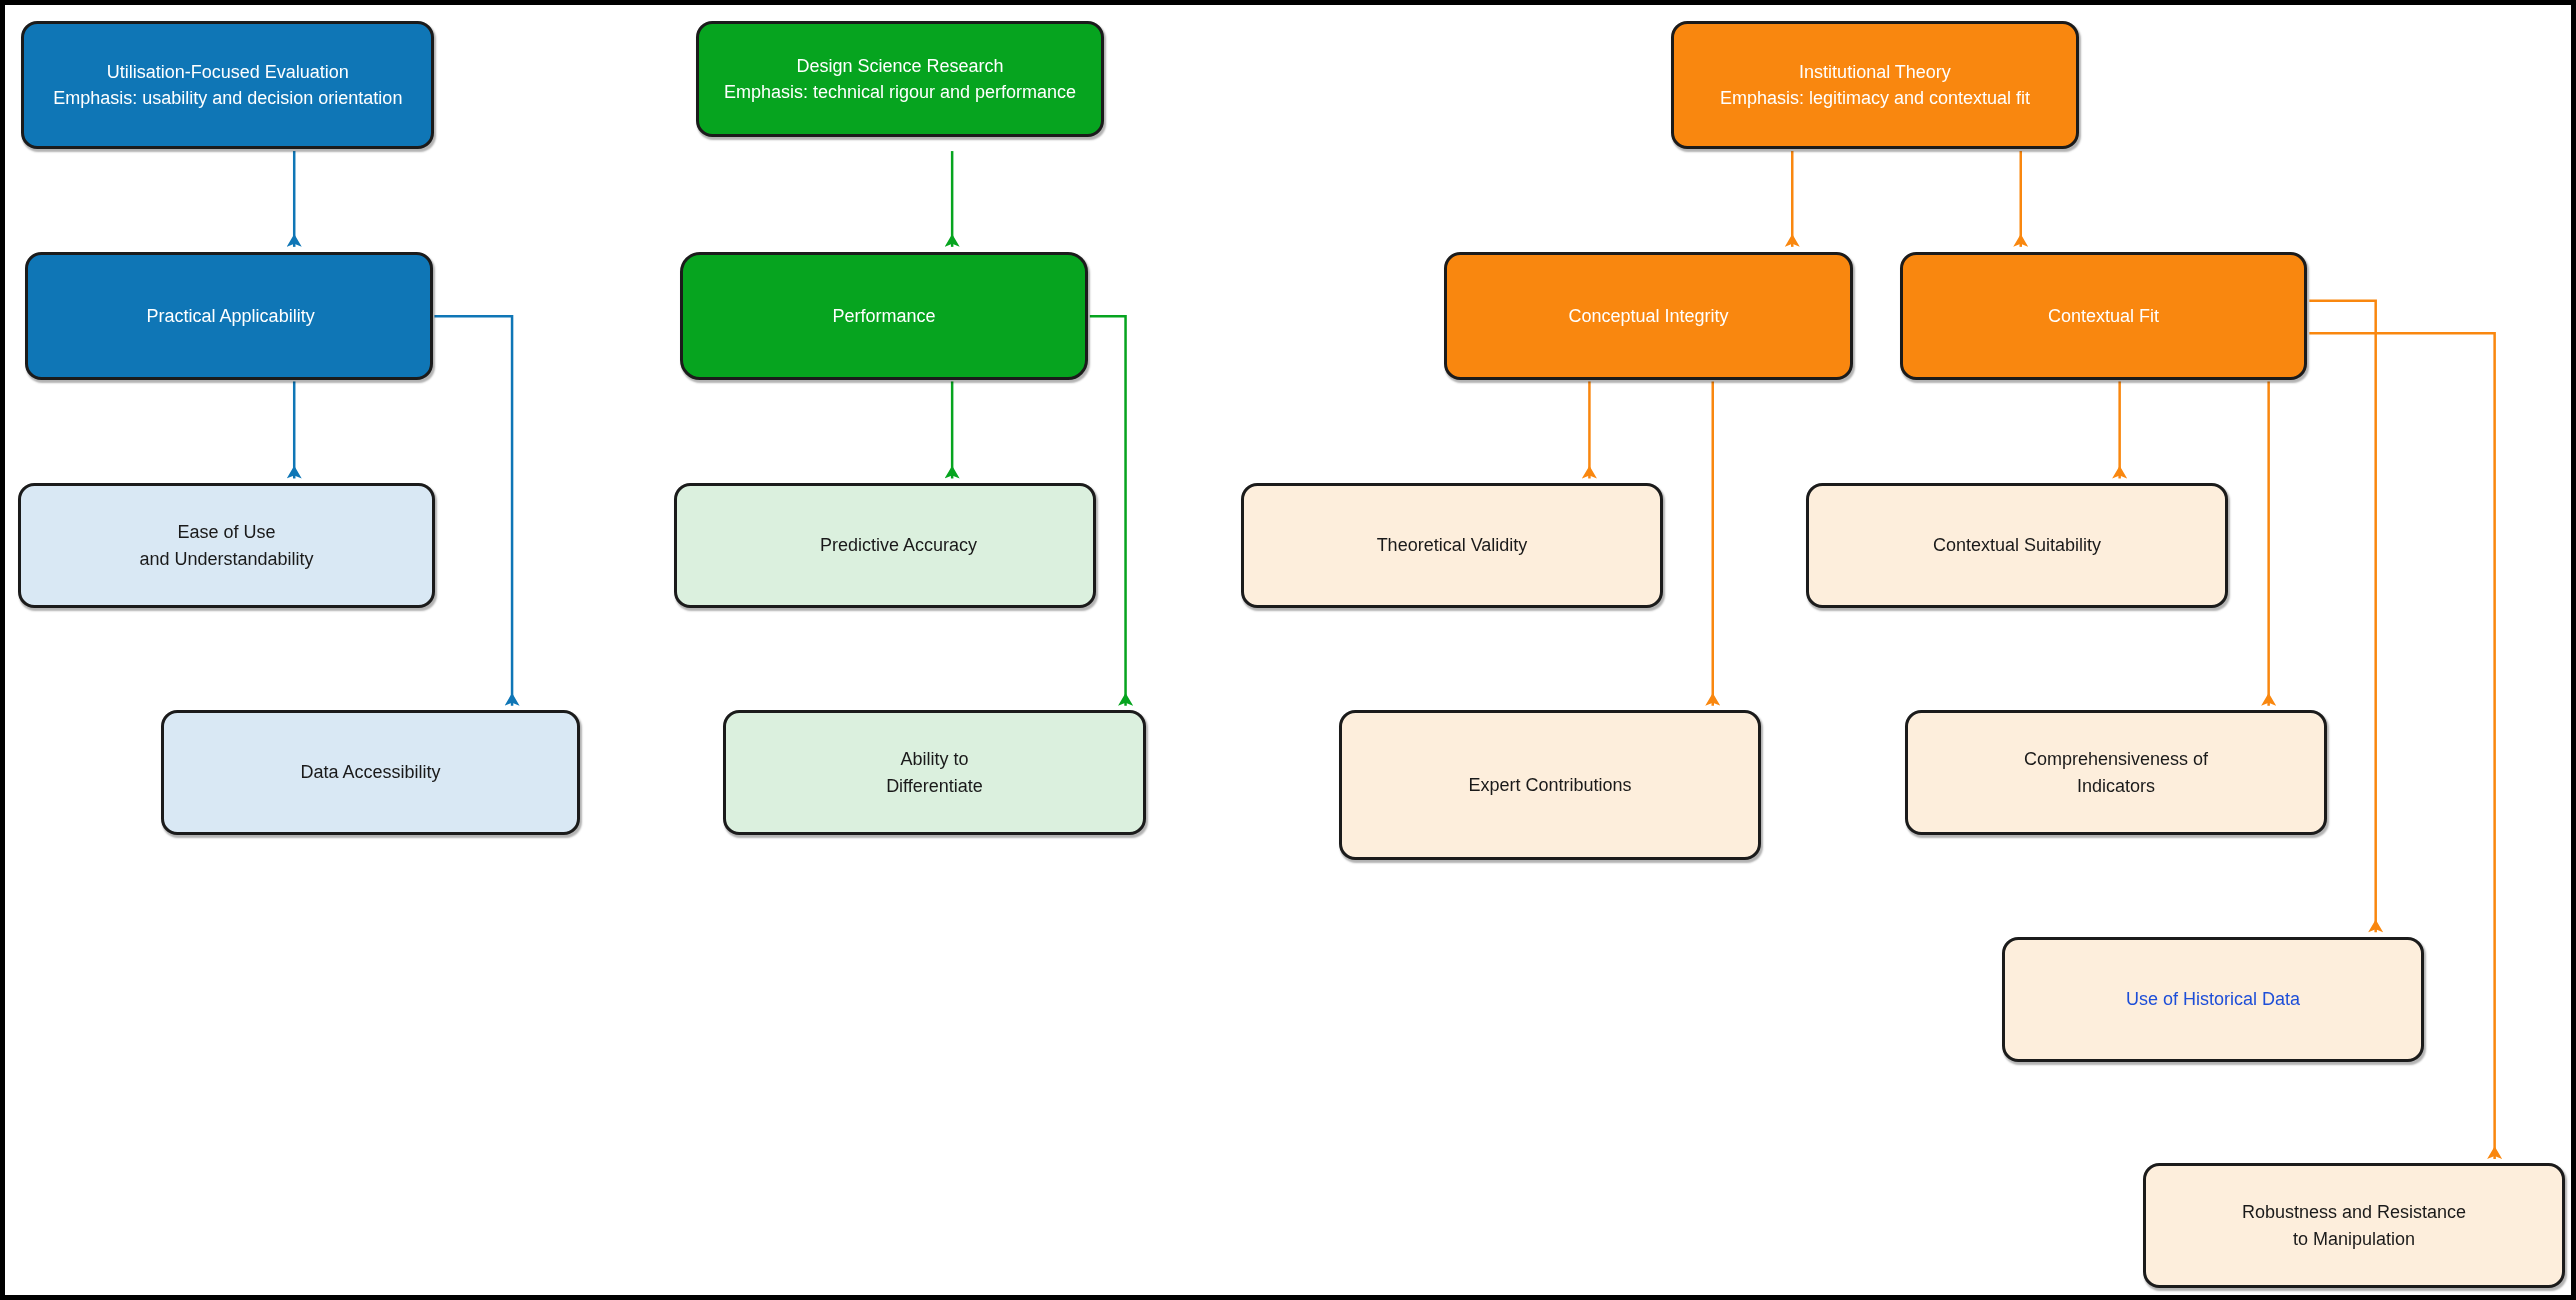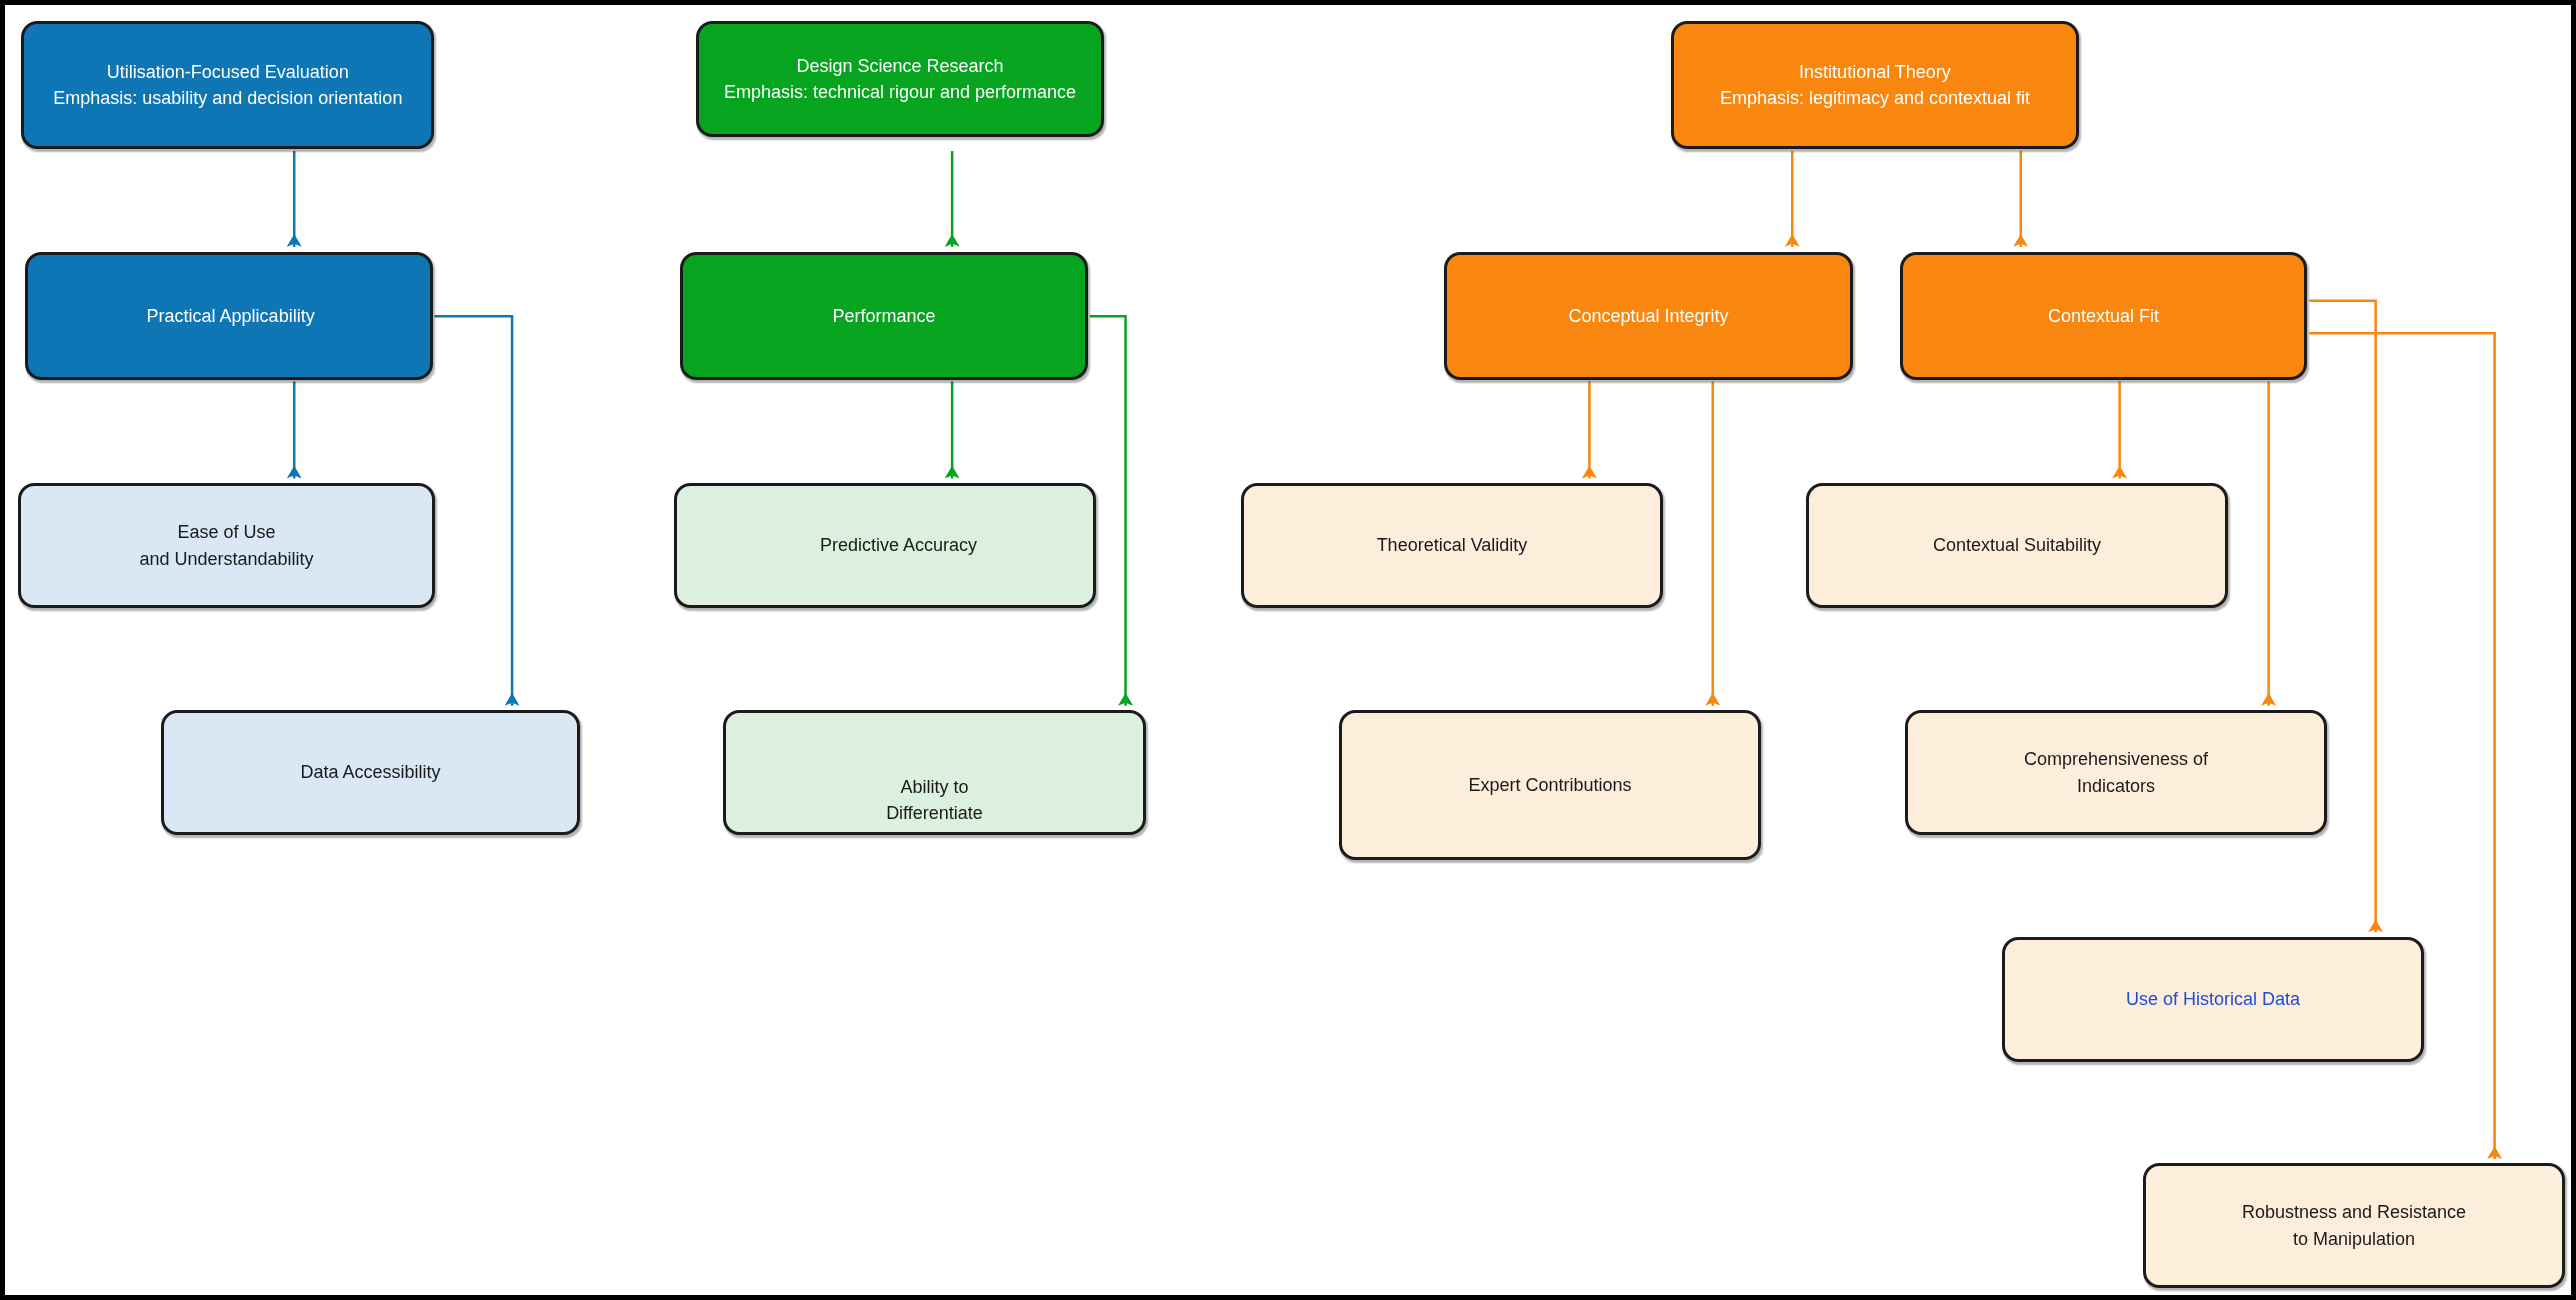--- a/index.html
+++ b/index.html
@@ -94,21 +94,21 @@
         <div class="label">
           <div>Institutional Theory</div>
           <div>Emphasis: legitimacy and contextual fit</div>
         </div>
       </div>
       <div class="node" style="left: 20px; top: 247px; width: 408px; height: 128px; background: rgb(15, 118, 182); color: rgb(255, 255, 255); padding-left: 12px;">
         <div class="label">
           <div>Practical Applicability</div>
         </div>
       </div>
-      <div class="node" style="left: 675px; top: 247px; width: 408px; height: 128px; background: rgb(6, 164, 31); color: rgb(255, 255, 255);">
+      <div class="node" style="left: 675px; top: 247px; width: 408px; height: 128px; background: rgb(6, 164, 31); color: rgb(255, 255, 255); border-radius: 20px;">
         <div class="label">
           <div>Performance</div>
         </div>
       </div>
       <div class="node" style="left: 1439px; top: 247px; width: 409px; height: 128px; background: rgb(249, 135, 15); color: rgb(255, 255, 255);">
         <div class="label">
           <div>Conceptual Integrity</div>
         </div>
       </div>
       <div class="node" style="left: 1895px; top: 247px; width: 407px; height: 128px; background: rgb(249, 135, 15); color: rgb(255, 255, 255);">
@@ -135,21 +135,21 @@
       <div class="node" style="left: 1801px; top: 478px; width: 422px; height: 125px; background: rgb(253, 238, 220); color: rgb(26, 26, 26);">
         <div class="label">
           <div>Contextual Suitability</div>
         </div>
       </div>
       <div class="node" style="left: 156px; top: 705px; width: 419px; height: 125px; background: rgb(217, 232, 244); color: rgb(26, 26, 26);">
         <div class="label">
           <div>Data Accessibility</div>
         </div>
       </div>
-      <div class="node" style="left: 718px; top: 705px; width: 423px; height: 125px; background: rgb(219, 240, 222); color: rgb(26, 26, 26); align-items: flex-end;">
+      <div class="node" style="left: 718px; top: 705px; width: 423px; height: 125px; background: rgb(219, 240, 222); color: rgb(26, 26, 26);">
         <div class="label">
           <div>Ability to</div>
           <div>Differentiate</div>
         </div>
       </div>
       <div class="node" style="left: 1334px; top: 705px; width: 422px; height: 150px; background: rgb(253, 238, 220); color: rgb(26, 26, 26);">
         <div class="label">
           <div>Expert Contributions</div>
         </div>
       </div>

